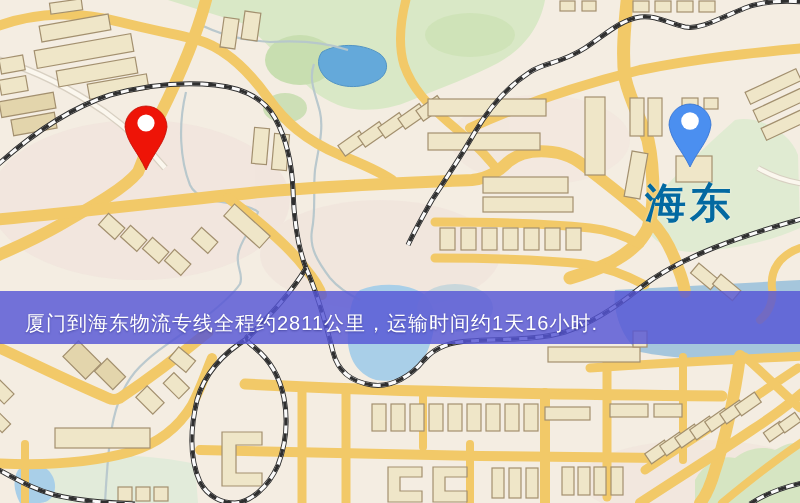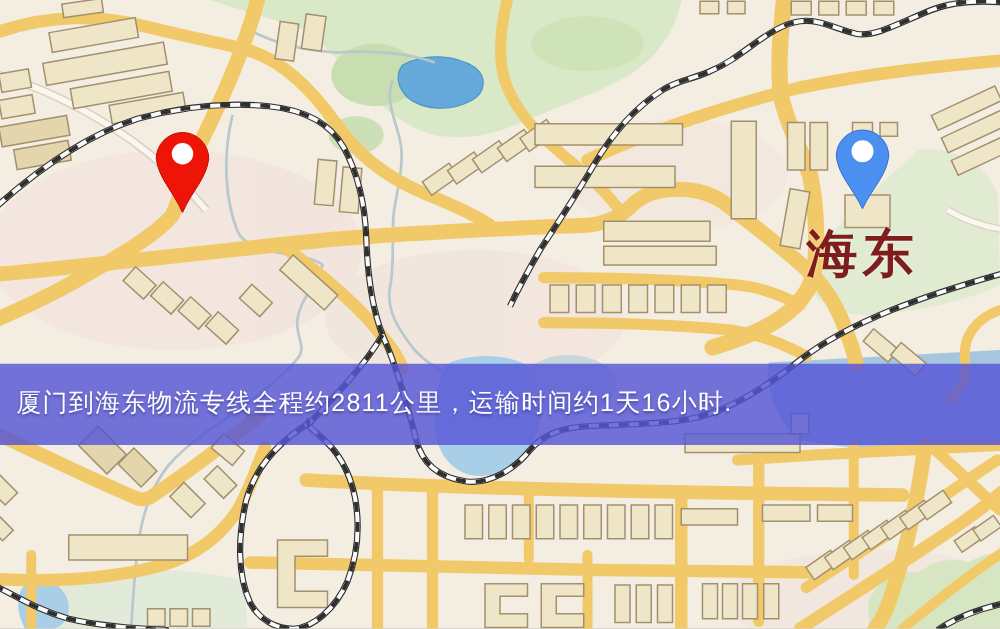--- a/index.html
+++ b/index.html
@@ -3,24 +3,24 @@
 <meta charset="utf-8">
 <style>
   html,body{margin:0;padding:0;background:#888;}
   .stage{position:relative;width:800px;height:503px;overflow:hidden;
          font-family:"Liberation Sans","DejaVu Sans",sans-serif;background:#f4ede2;}
   .stage svg{position:absolute;left:0;top:0;}
   .place-label{position:absolute;width:160px;text-align:center;font-size:41px;
                font-weight:bold;letter-spacing:4px;line-height:1;
                text-shadow:0 0 3px rgba(255,255,255,.55);}
   .origin-label{left:66px;top:183px;color:#e60005;}
-  .dest-label{left:610px;top:183px;color:#7f1d1d;}
-  .banner{position:absolute;left:0;top:291px;width:800px;height:65px;
+  .dest-label{left:610px;top:183px;color:#0369a1;}
+  .banner{position:absolute;left:0;top:291px;width:800px;height:53px;
           background:rgba(85,85,214,0.82);color:#ffffff;font-size:20px;
-          line-height:65px;padding-left:13px;box-sizing:border-box;
+          line-height:65px;padding-left:25px;box-sizing:border-box;
           letter-spacing:1px;white-space:nowrap;
           text-shadow:0 1px 2px rgba(40,40,120,.55);}
 </style>
 </head>
 <body>
 
 <div class="stage">
 
 <svg width="800" height="503" viewBox="0 0 800 503">
   <defs>

